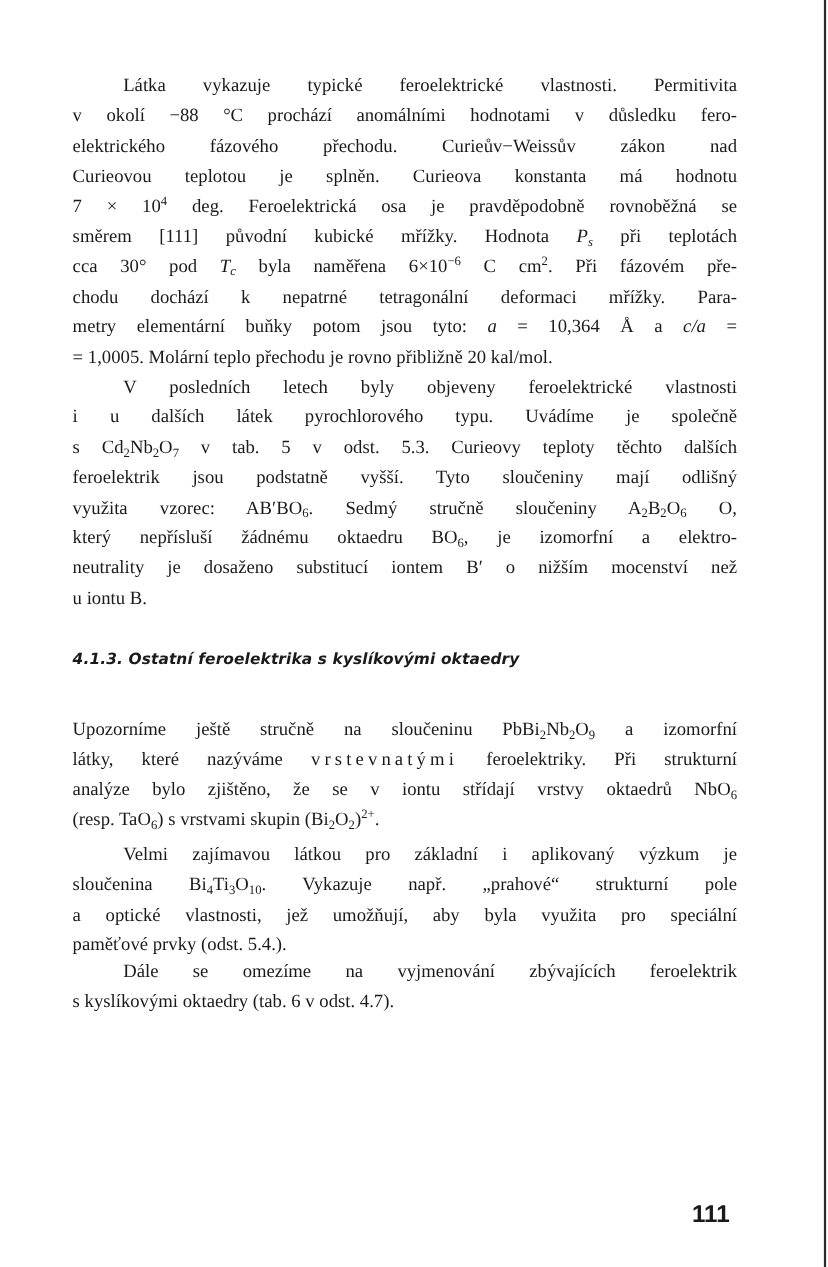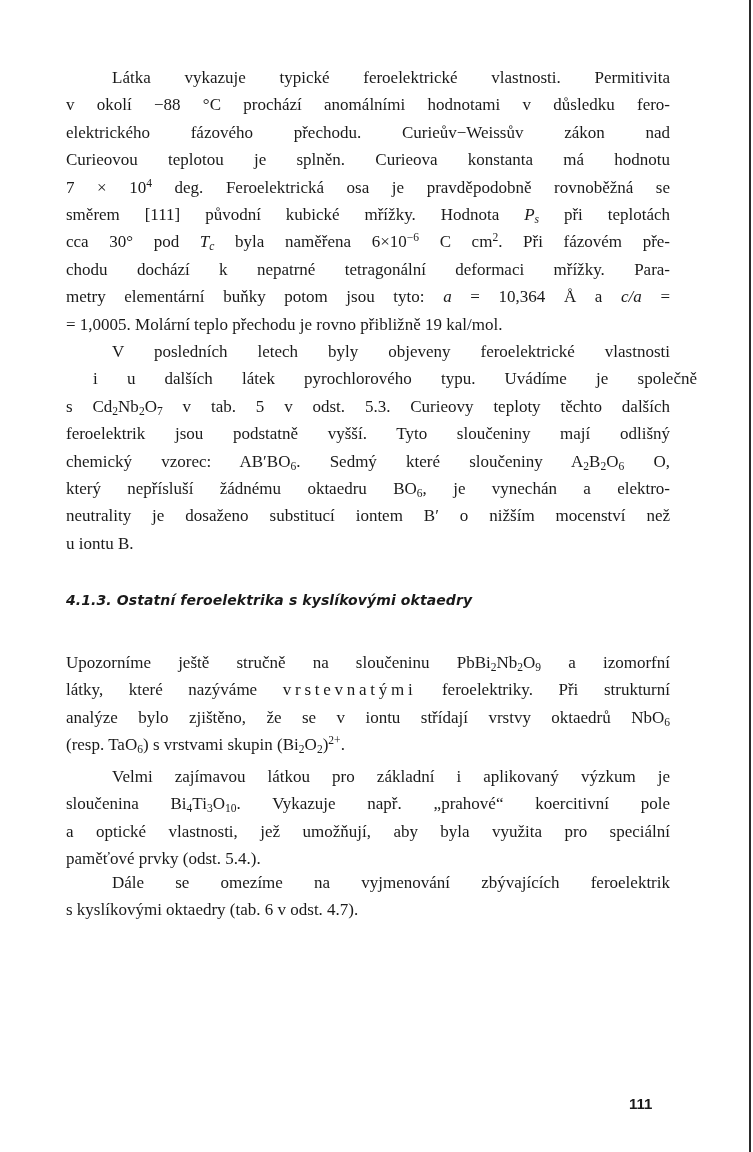--- a/index.html
+++ b/index.html
@@ -28,64 +28,64 @@
   i.v { font-style: italic; }
   .heading {
     position: absolute; left: 66px; top: 588px; width: 604px;
     font-family: "DejaVu Sans", "Liberation Sans", sans-serif;
     font-style: italic; font-weight: bold; font-size: 14px; line-height: 24px;
     letter-spacing: 0.1px; white-space: nowrap;
   }
   .page-number {
     position: absolute; left: 629px; top: 1092px;
     font-family: "Liberation Sans", "DejaVu Sans", sans-serif;
-    font-weight: bold; font-size: 15px; line-height: 24px;
+    font-weight: bold; font-size: 22px; line-height: 24px;
   }
 </style>
 </head>
 <body>
 
 <div class="page-edge"></div>
 
 <div class="text-block" style="top:64px;">
   <div class="line indent" style="top:0px;"><span>Látka vykazuje typické feroelektrické vlastnosti. Permitivita</span></div>
   <div class="line" style="top:27.4px;"><span>v okolí −88 °C prochází anomálními hodnotami v důsledku fero-</span></div>
   <div class="line" style="top:54.8px;"><span>elektrického fázového přechodu. Curieův−Weissův zákon nad</span></div>
   <div class="line" style="top:82.2px;"><span>Curieovou teplotou je splněn. Curieova konstanta má hodnotu</span></div>
   <div class="line" style="top:109.6px;"><span>7 × 10</span><sup>4</sup><span> deg. Feroelektrická osa je pravděpodobně rovnoběžná se</span></div>
   <div class="line" style="top:137px;"><span>směrem [111] původní kubické mřížky. Hodnota </span><i class="v">P</i><sub><i class="v">s</i></sub><span> při teplotách</span></div>
   <div class="line" style="top:164.4px;"><span>cca 30° pod </span><i class="v">T</i><sub><i class="v">c</i></sub><span> byla naměřena 6×10</span><sup>−6</sup><span> C cm</span><sup>2</sup><span>. Při fázovém pře-</span></div>
   <div class="line" style="top:191.8px;"><span>chodu dochází k nepatrné tetragonální deformaci mřížky. Para-</span></div>
   <div class="line" style="top:219.2px;"><span>metry elementární buňky potom jsou tyto: </span><i class="v">a</i><span> = 10,364 Å a </span><i class="v">c/a</i><span> =</span></div>
-  <div class="line last" style="top:246.6px;"><span>= 1,0005. Molární teplo přechodu je rovno přibližně 19 kal/mol.</span></div>
+  <div class="line last" style="top:246.6px;"><span>= 1,0005. Molární teplo přechodu je rovno přibližně 20 kal/mol.</span></div>
 </div>
 
 <div class="text-block" style="top:338px;">
   <div class="line indent" style="top:0px;"><span>V posledních letech byly objeveny feroelektrické vlastnosti</span></div>
-  <div class="line" style="top:27.4px;margin-left:27px;"><span>i u dalších látek pyrochlorového typu. Uvádíme je společně</span></div>
+  <div class="line" style="top:27.4px;"><span>i u dalších látek pyrochlorového typu. Uvádíme je společně</span></div>
   <div class="line" style="top:54.8px;"><span>s Cd</span><sub>2</sub><span>Nb</span><sub>2</sub><span>O</span><sub>7</sub><span> v tab. 5 v odst. 5.3. Curieovy teploty těchto dalších</span></div>
   <div class="line" style="top:82.2px;"><span>feroelektrik jsou podstatně vyšší. Tyto sloučeniny mají odlišný</span></div>
-  <div class="line" style="top:109.6px;"><span>chemický vzorec: AB′BO</span><sub>6</sub><span>. Sedmý které sloučeniny A</span><sub>2</sub><span>B</span><sub>2</sub><span>O</span><sub>6</sub><span> O,</span></div>
-  <div class="line" style="top:137px;"><span>který nepřísluší žádnému oktaedru BO</span><sub>6</sub><span>, je vynechán a elektro-</span></div>
+  <div class="line" style="top:109.6px;"><span>využita vzorec: AB′BO</span><sub>6</sub><span>. Sedmý stručně sloučeniny A</span><sub>2</sub><span>B</span><sub>2</sub><span>O</span><sub>6</sub><span> O,</span></div>
+  <div class="line" style="top:137px;"><span>který nepřísluší žádnému oktaedru BO</span><sub>6</sub><span>, je izomorfní a elektro-</span></div>
   <div class="line" style="top:164.4px;"><span>neutrality je dosaženo substitucí iontem B′ o nižším mocenství než</span></div>
   <div class="line last" style="top:191.8px;"><span>u iontu B.</span></div>
 </div>
 
 <div class="heading">4.1.3. Ostatní feroelektrika s kyslíkovými oktaedry</div>
 
 <div class="text-block" style="top:649px;">
   <div class="line" style="top:0px;"><span>Upozorníme ještě stručně na sloučeninu PbBi</span><sub>2</sub><span>Nb</span><sub>2</sub><span>O</span><sub>9</sub><span> a izomorfní</span></div>
   <div class="line" style="top:27.4px;"><span>látky, které nazýváme </span><span class="spaced">vrstevnatými</span><span> feroelektriky. Při strukturní</span></div>
   <div class="line" style="top:54.8px;"><span>analýze bylo zjištěno, že se v iontu střídají vrstvy oktaedrů NbO</span><sub>6</sub></div>
   <div class="line last" style="top:82.2px;"><span>(resp. TaO</span><sub>6</sub><span>) s vrstvami skupin (Bi</span><sub>2</sub><span>O</span><sub>2</sub><span>)</span><sup>2+</sup><span>.</span></div>
 </div>
 
 <div class="text-block" style="top:763px;">
   <div class="line indent" style="top:0px;"><span>Velmi zajímavou látkou pro základní i aplikovaný výzkum je</span></div>
-  <div class="line" style="top:27.4px;"><span>sloučenina Bi</span><sub>4</sub><span>Ti</span><sub>3</sub><span>O</span><sub>10</sub><span>. Vykazuje např. „prahové“ koercitivní pole</span></div>
+  <div class="line" style="top:27.4px;"><span>sloučenina Bi</span><sub>4</sub><span>Ti</span><sub>3</sub><span>O</span><sub>10</sub><span>. Vykazuje např. „prahové“ strukturní pole</span></div>
   <div class="line" style="top:54.8px;"><span>a optické vlastnosti, jež umožňují, aby byla využita pro speciální</span></div>
   <div class="line last" style="top:82.2px;"><span>paměťové prvky (odst. 5.4.).</span></div>
 </div>
 
 <div class="text-block" style="top:869px;">
   <div class="line indent" style="top:0px;"><span>Dále se omezíme na vyjmenování zbývajících feroelektrik</span></div>
   <div class="line last" style="top:27.4px;"><span>s kyslíkovými oktaedry (tab. 6 v odst. 4.7).</span></div>
 </div>
 
 <div class="page-number">111</div>

